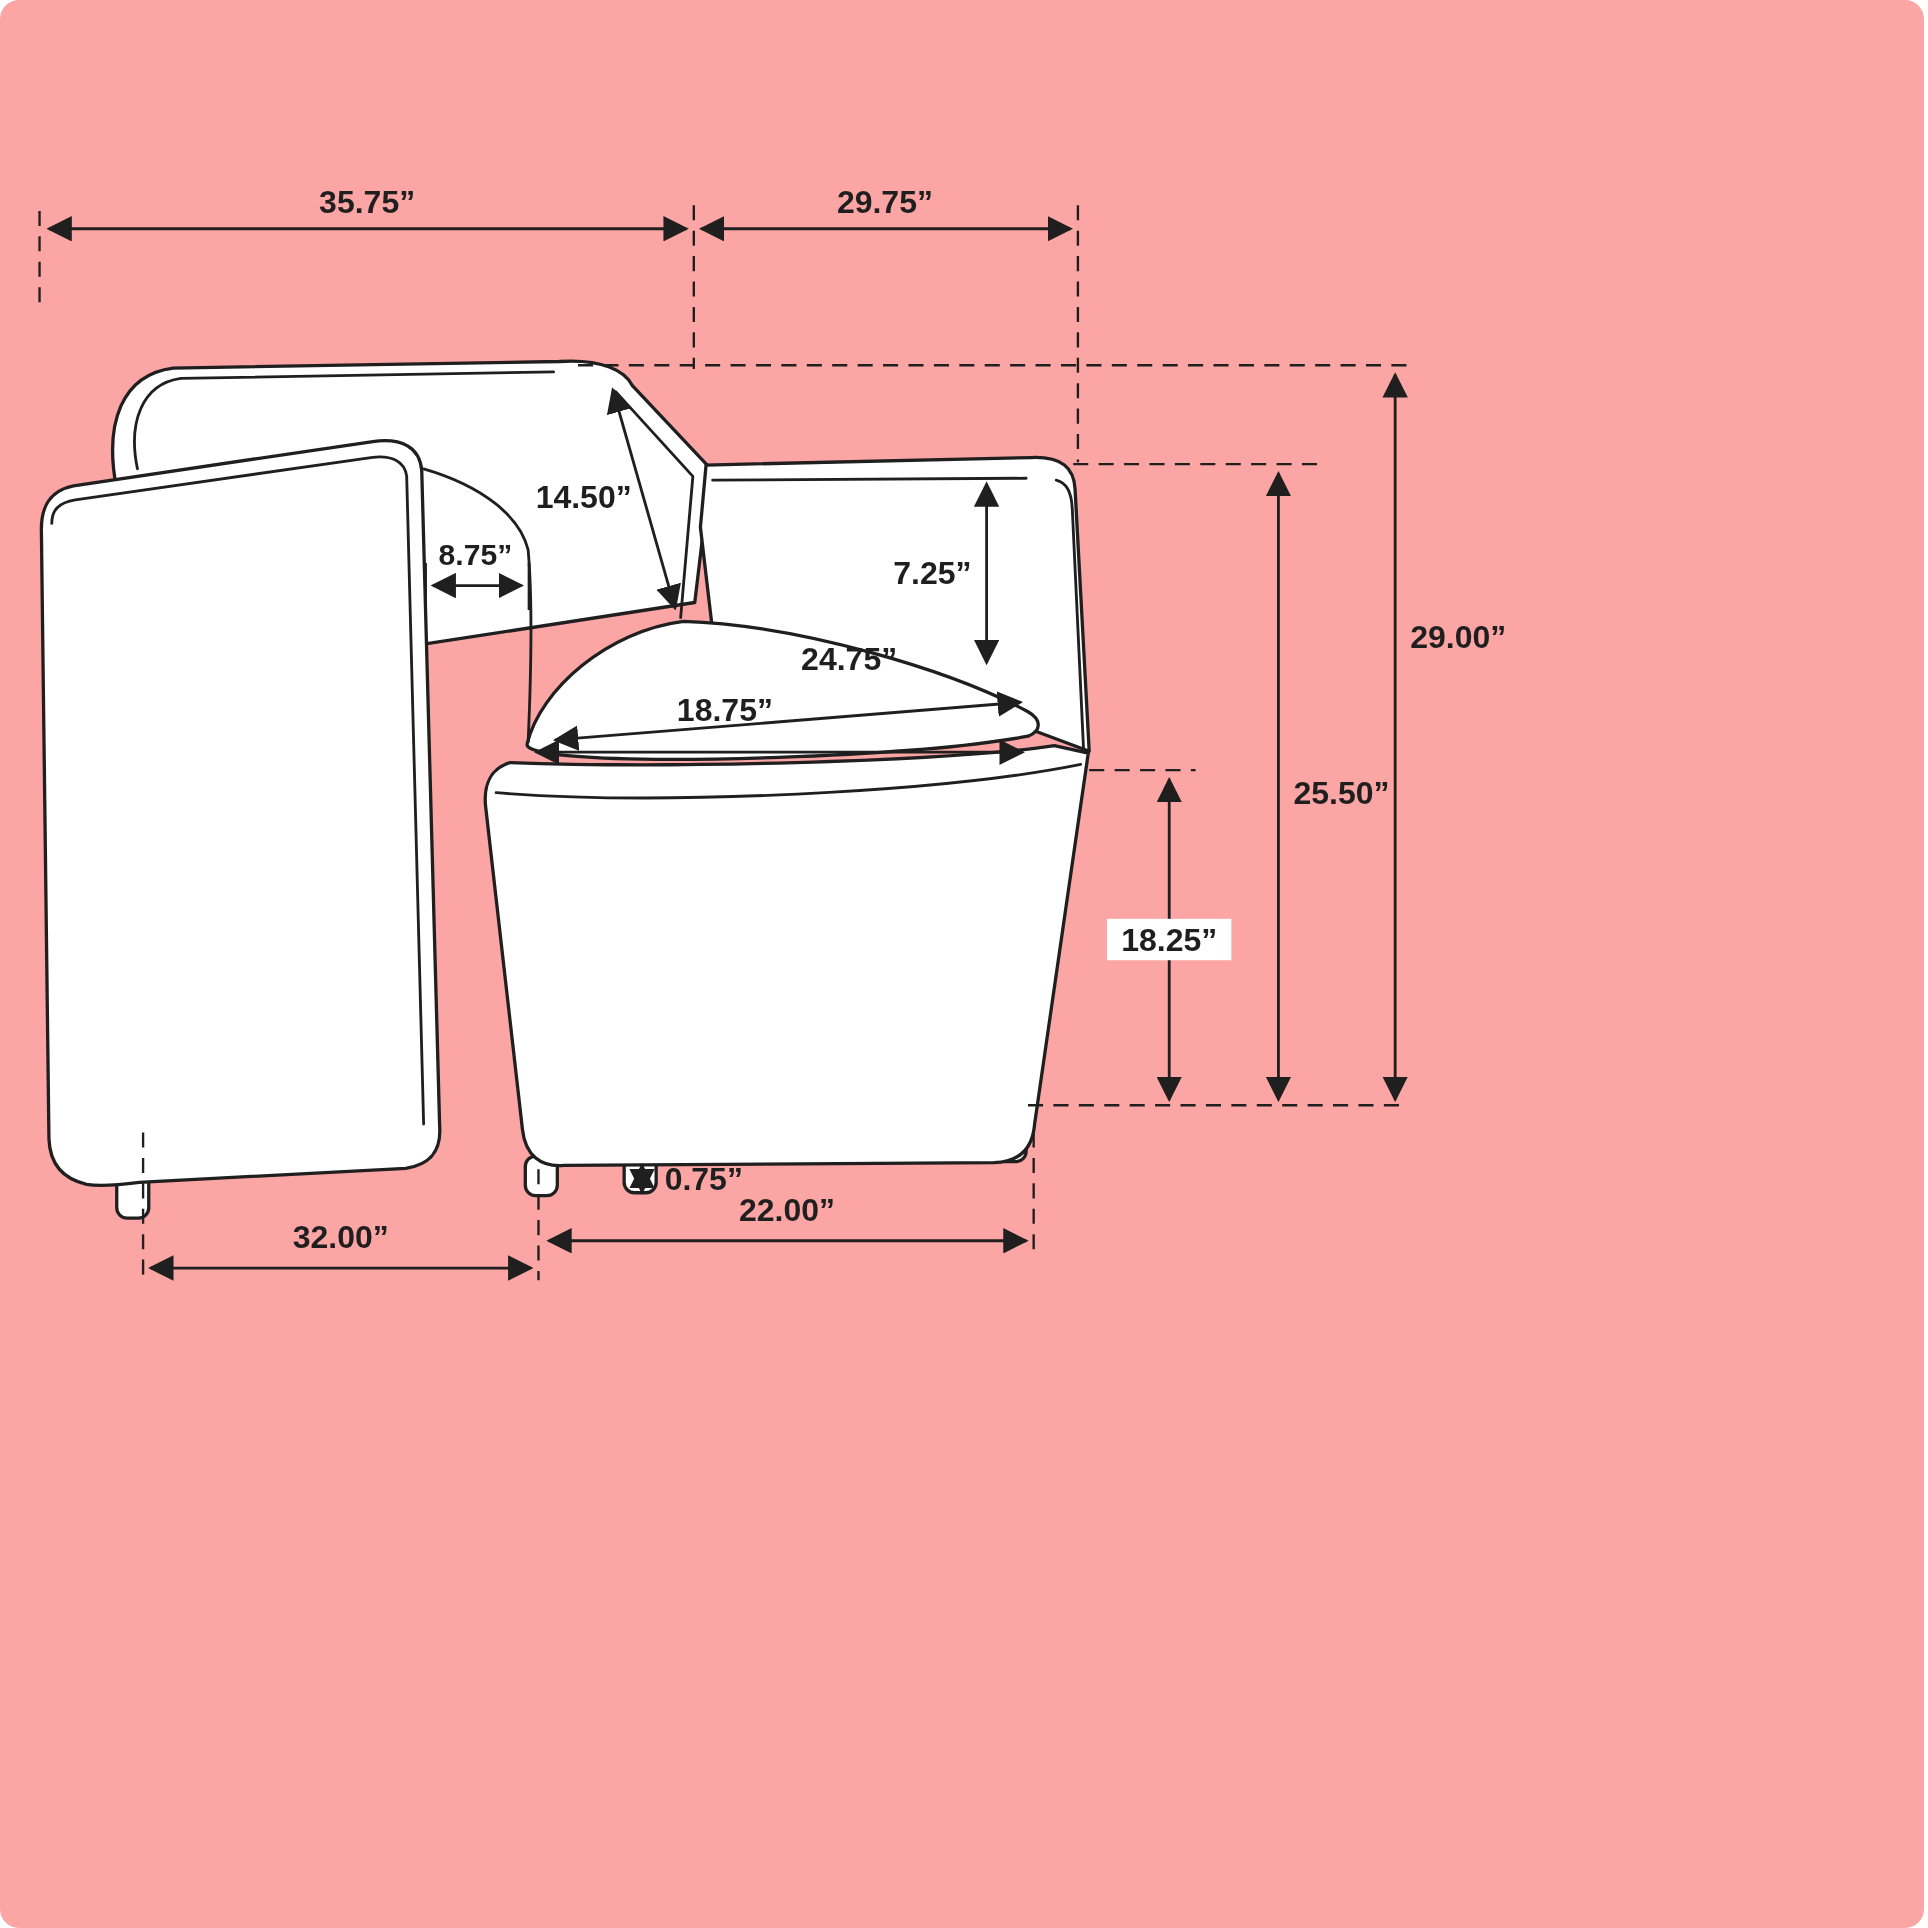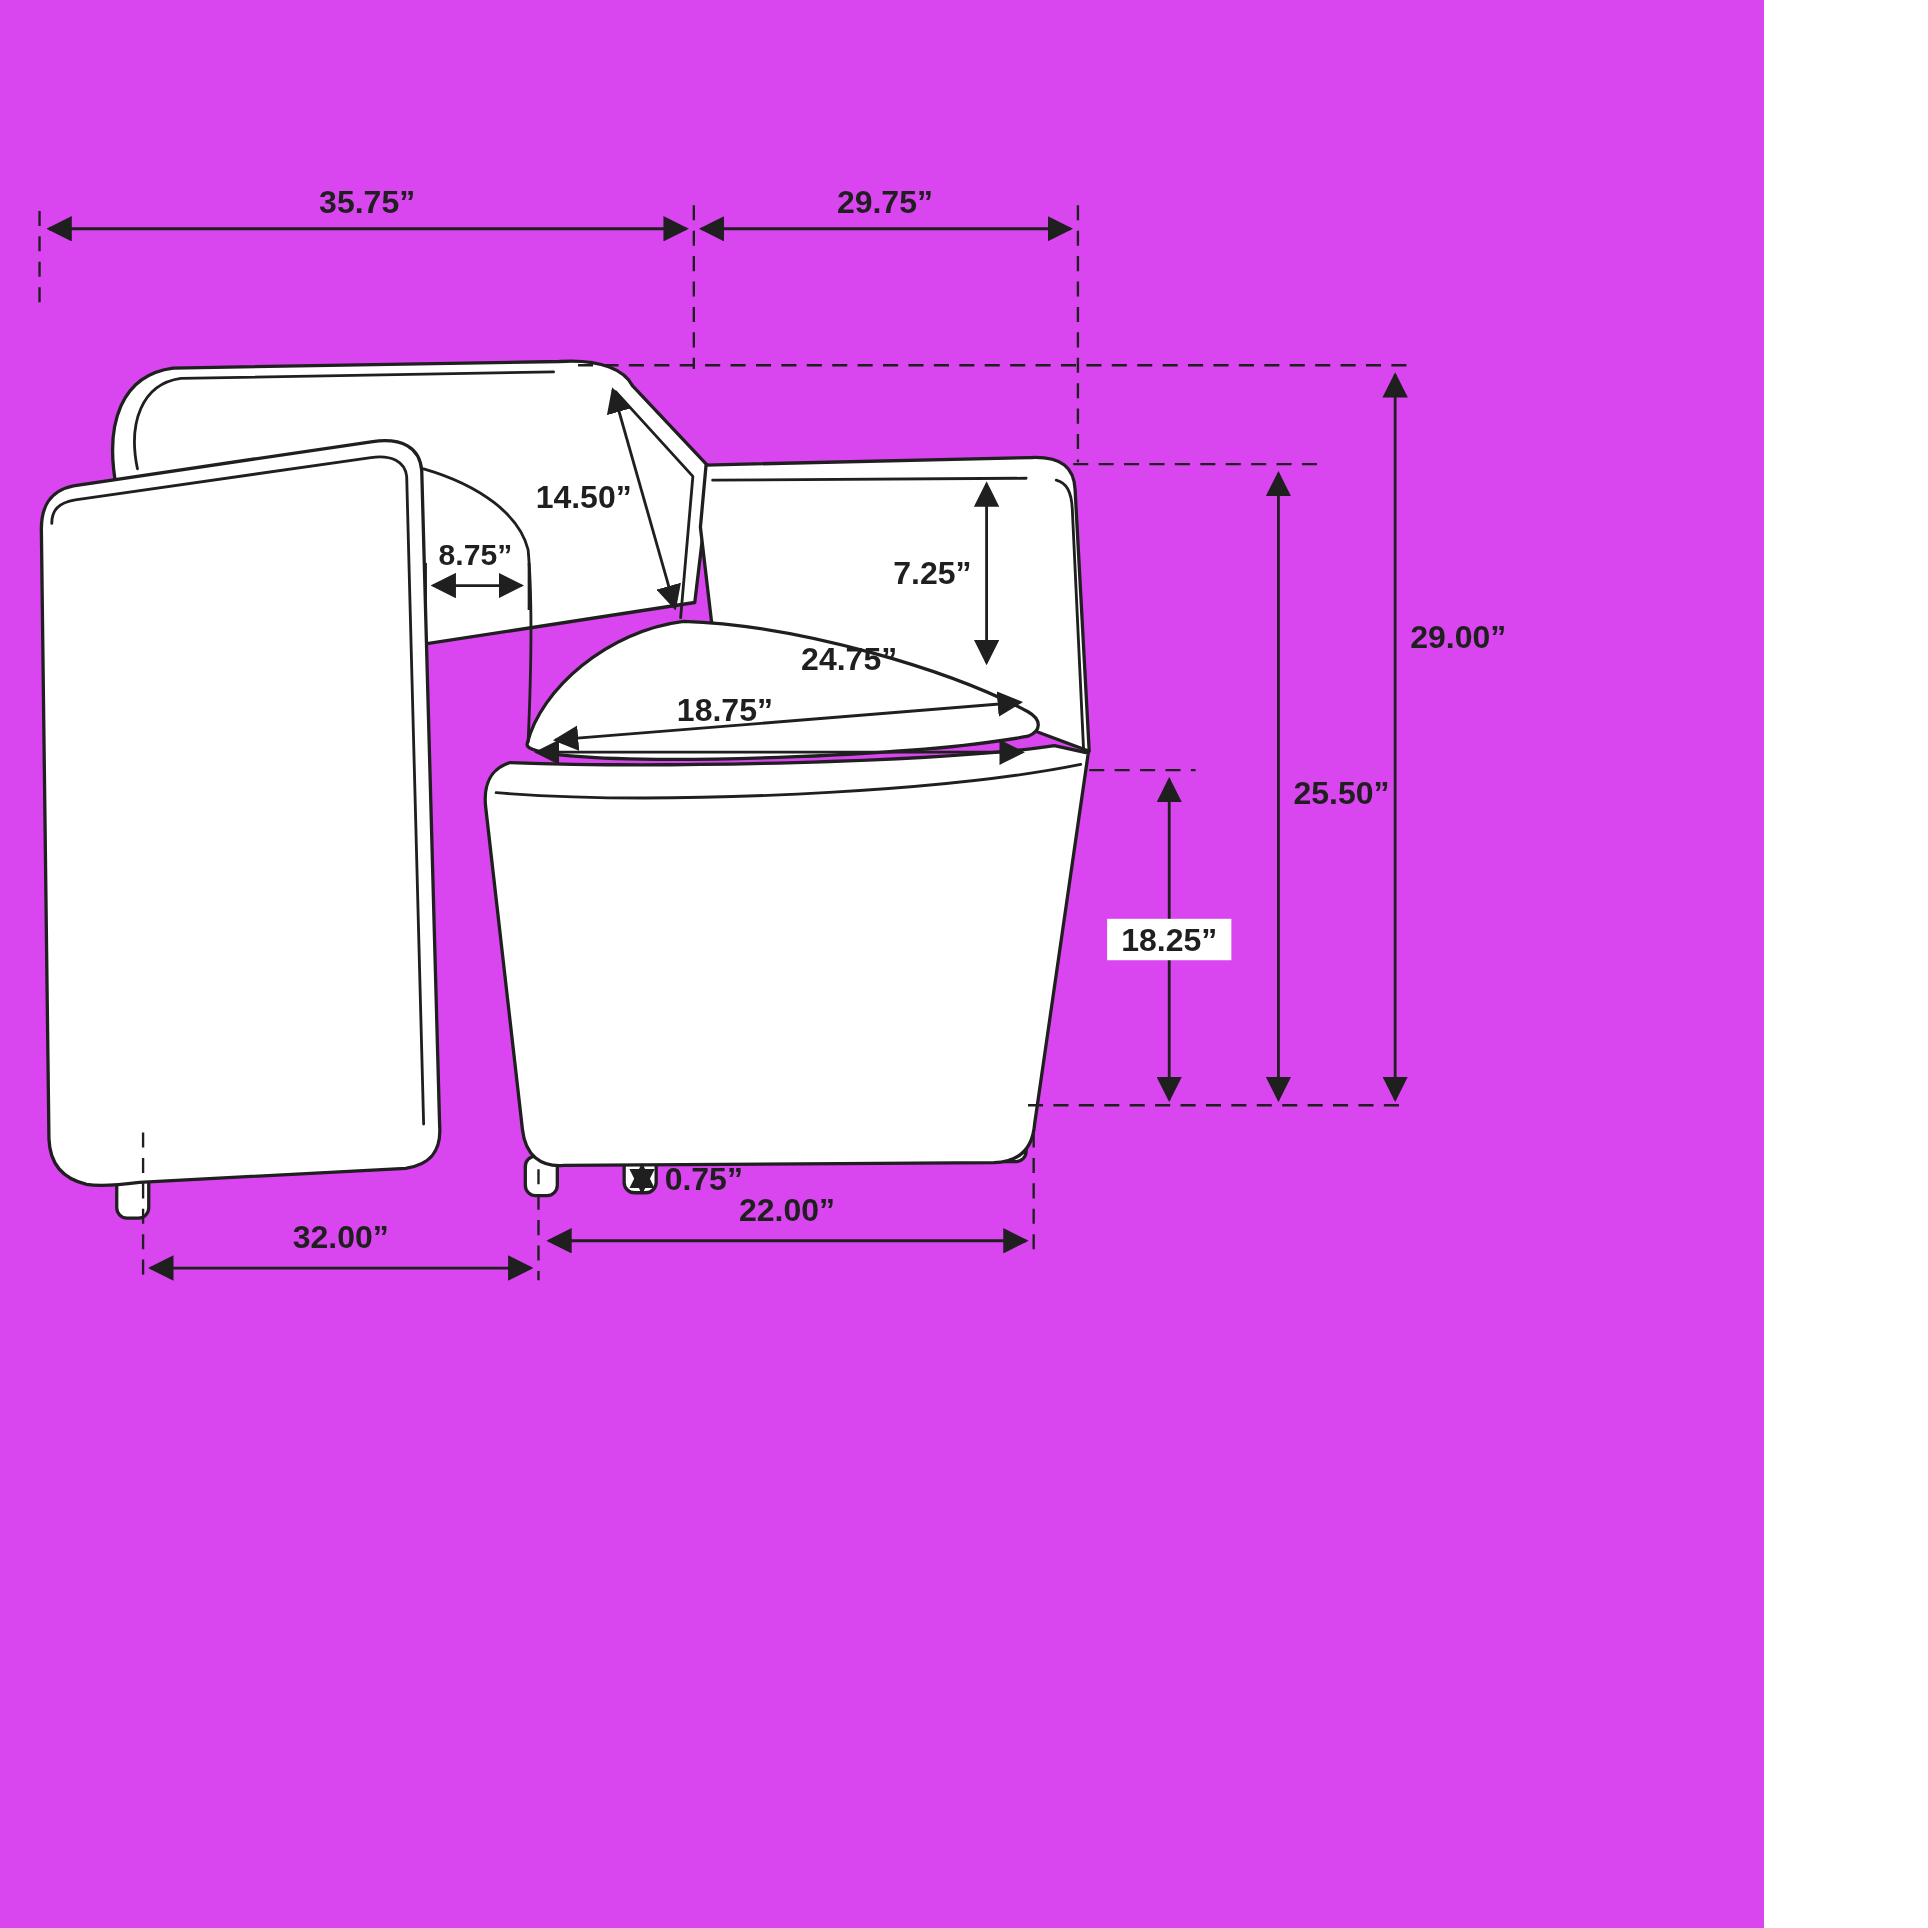--- a/index.html
+++ b/index.html
@@ -2,24 +2,25 @@
 <html style="font-size:15px"><head>
 <meta charset="utf-8">
 <style>
   html, body {
     margin: 0;
     padding: 0;
     background: #ffffff;
   }
   .canvas {
     position: relative;
-    width: 1764px;
+    width: 1924px;
     height: 1928px;
-    background: #d946ef;
+    background: #fca5a5;
     font-family: "Liberation Sans", sans-serif;
+    border-radius: 19px;
   }
   svg { display: block; }
   .chair-stroke {
     fill: #ffffff;
     stroke: #1f1f1f;
     stroke-width: 3.5;
     stroke-linejoin: round;
     stroke-linecap: round;
   }
   .detail-stroke {

